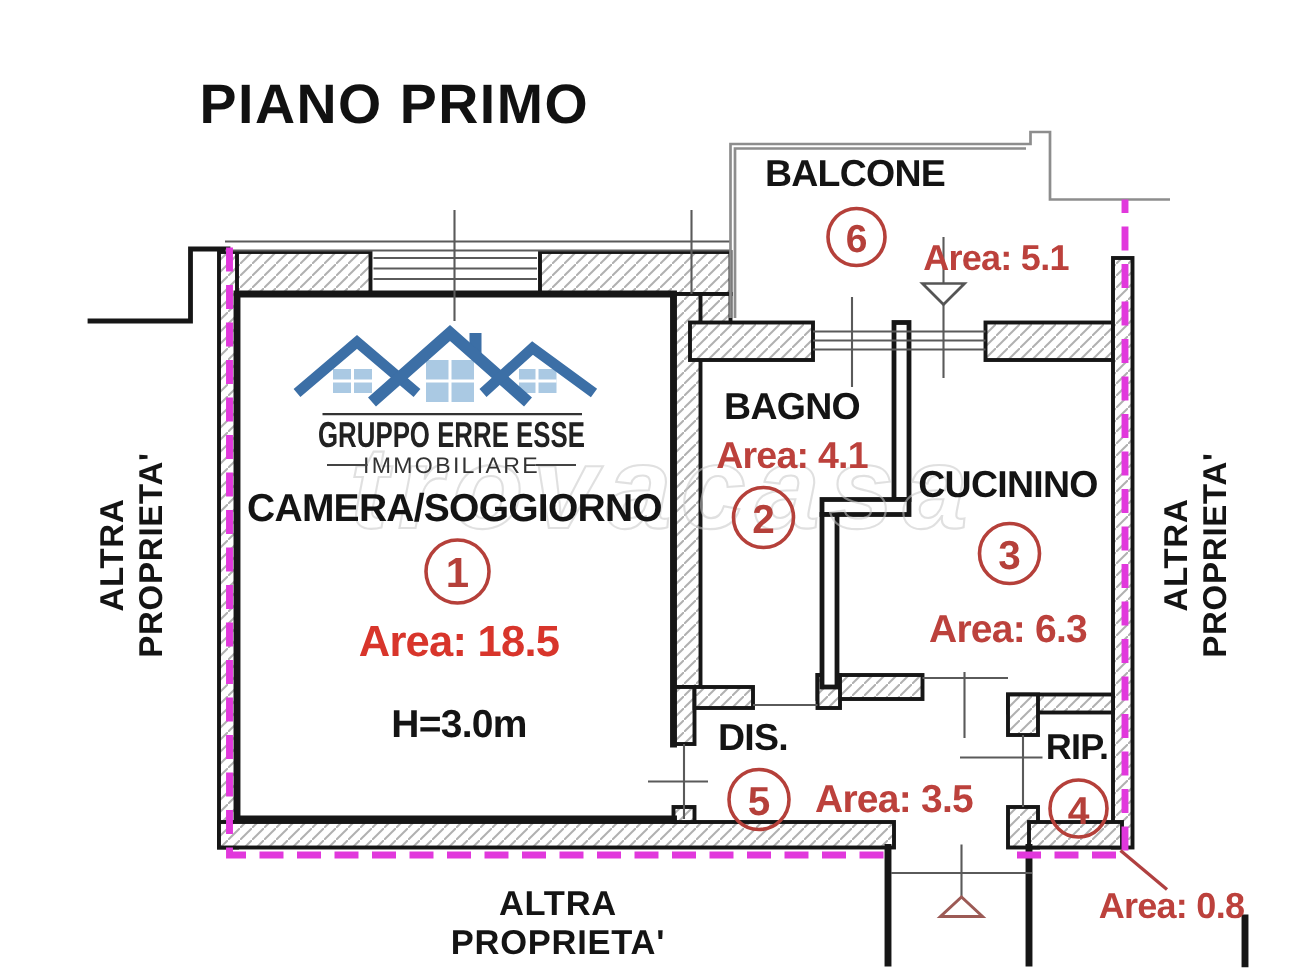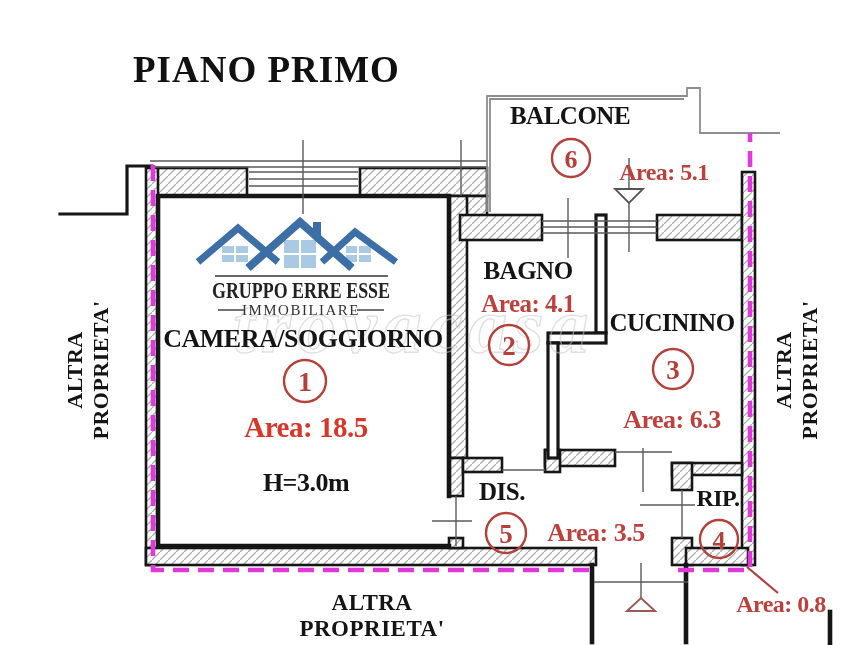--- a/index.html
+++ b/index.html
@@ -1,17 +1,17 @@
 <!DOCTYPE html>
 <html><head>
 <meta charset="utf-8">
 <style>
   html,body{margin:0;padding:0;background:#ffffff;}
   .stage{width:860px;height:645px;position:relative;background:#ffffff;overflow:hidden;
-         font-family:Liberation Serif, serif;}
+         font-family:Liberation Sans, sans-serif;}
   svg{display:block}
   .wall{fill:url(#hatch);stroke:#161616;stroke-width:2.6;}
   .wallw{fill:#ffffff;stroke:#161616;stroke-width:3.2;}
   .edge{stroke:#161616;stroke-width:4.6;fill:none;stroke-linecap:square;}
   .nline{stroke:#161616;stroke-width:3.2;fill:none;stroke-linecap:square;}
   .thin{stroke:#5a5a5a;stroke-width:1.4;fill:none;}
   .rail{stroke:#8d8d8d;stroke-width:1.8;fill:none;}
   .lbl{fill:#141414;font-weight:bold;text-anchor:middle;letter-spacing:-0.5px;}
   .red{font-weight:bold;text-anchor:middle;letter-spacing:-0.5px;}
   .num{font-weight:bold;text-anchor:middle;}

